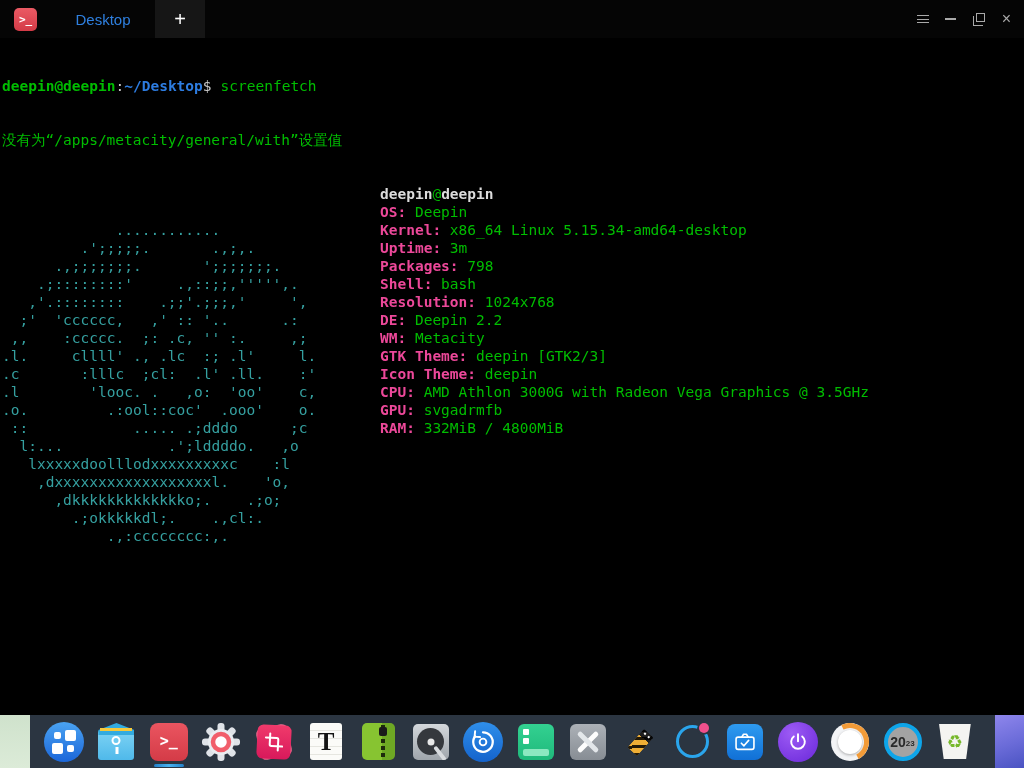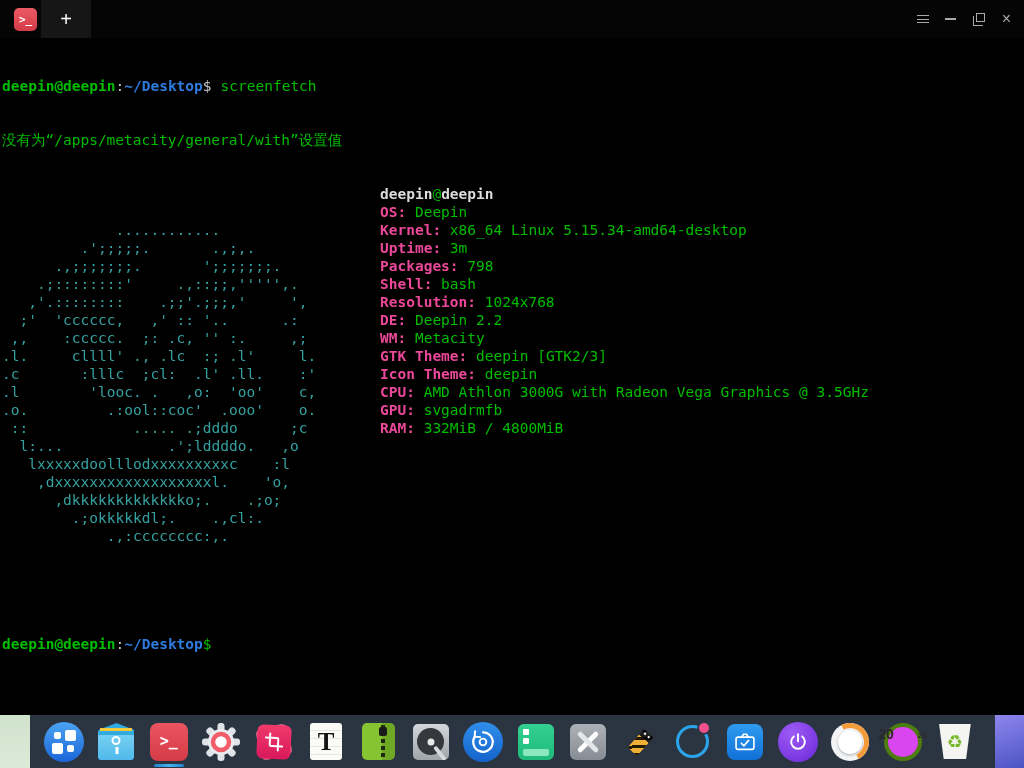--- a/index.html
+++ b/index.html
@@ -147,34 +147,37 @@
               display:flex; align-items:center; justify-content:center; }
   
   .ic-knob { width:38px; height:38px; border-radius:50%; background:#F3F4F6; position:relative;
              display:flex; align-items:center; justify-content:center; }
   .ic-knob::before { content:""; position:absolute; inset:0; border-radius:50%;
              border:5px solid transparent; border-right-color:#F29B38; border-top-color:#F29B38;
              transform:rotate(18deg); }
   .ic-knob .inner { width:24px; height:24px; border-radius:50%; background:#fff;
              box-shadow:0 1px 3px rgba(0,0,0,.3); }
   
-  .ic-calendar { width:38px; height:38px; border-radius:50%; background:#d946ef; border:4px solid #4d7c0f;
-                 display:flex; justify-content:center; }
+  .ic-calendar { width:38px; height:38px; border-radius:50%; background:#a3a3a3; border:4px solid #0ea5e9;
+                 display:flex; align-items:center; justify-content:center; }
   .ic-calendar .big { font:bold 14px/1 "Liberation Sans", sans-serif; color:#2A2A2A; }
-  .ic-calendar .small { font:bold 8px/1 "Liberation Sans", sans-serif; color:#2A2A2A; margin-top:5px;padding-left:24px; }
+  .ic-calendar .small { font:bold 8px/1 "Liberation Sans", sans-serif; color:#2A2A2A; margin-top:5px; }
   
   .ic-trash { width:33px; height:35px; background:#F4F4F1; clip-path:polygon(2% 0,98% 0,84% 100%,16% 100%);
               display:flex; align-items:center; justify-content:center; font-size:18px; color:#76B82A; }
 </style>
 </head>
 <body>
 
 <div class="titlebar">
   <div class="app-badge">
     <span>&gt;_</span>
+  </div>
+  <div class="tab">
+    <span>Desktop</span>
   </div>
   <div class="newtab">
     <span>+</span>
   </div>
   <div class="tb-spacer"></div>
   <div class="winctl">
     <div class="wc">
         <i class="hamb"></i>
       </div>
     <div class="wc">
@@ -206,21 +209,20 @@
 .o.         .:ool::coc'  .ooo'    o.
  ::            ..... .;dddo      ;c
   l:...            .';lddddo.   ,o
    lxxxxxdoolllodxxxxxxxxxc    :l
     ,dxxxxxxxxxxxxxxxxxxl.    'o,
       ,dkkkkkkkkkkkkko;.    .;o;
         .;okkkkkdl;.    .,cl:.
             .,:cccccccc:,.</pre>
     <pre class="info" id="sysinfo"><div><span class="host">deepin</span><span class="at">@</span><span class="host">deepin</span></div><div><b>OS:</b><span class="val"> Deepin</span></div><div><b>Kernel:</b><span class="val"> x86_64 Linux 5.15.34-amd64-desktop</span></div><div><b>Uptime:</b><span class="val"> 3m</span></div><div><b>Packages:</b><span class="val"> 798</span></div><div><b>Shell:</b><span class="val"> bash</span></div><div><b>Resolution:</b><span class="val"> 1024x768</span></div><div><b>DE:</b><span class="val"> Deepin 2.2</span></div><div><b>WM:</b><span class="val"> Metacity</span></div><div><b>GTK Theme:</b><span class="val"> deepin [GTK2/3]</span></div><div><b>Icon Theme:</b><span class="val"> deepin</span></div><div><b>CPU:</b><span class="val"> AMD Athlon 3000G with Radeon Vega Graphics @ 3.5GHz</span></div><div><b>GPU:</b><span class="val"> svgadrmfb</span></div><div><b>RAM:</b><span class="val"> 332MiB / 4800MiB</span></div></pre>
   </div>
-  <div><span class="gb">deepin@deepin</span><span class="wt">:</span><span class="bb">~/Desktop</span><span class="g">$</span></div>
 </div>
 
 <div class="wp-left"></div>
 <div class="wp-right"></div>
 
 <div class="dock">
   <div class="dock-item">
     <div class="ic-launcher">
         <span></span>
         <span></span>

